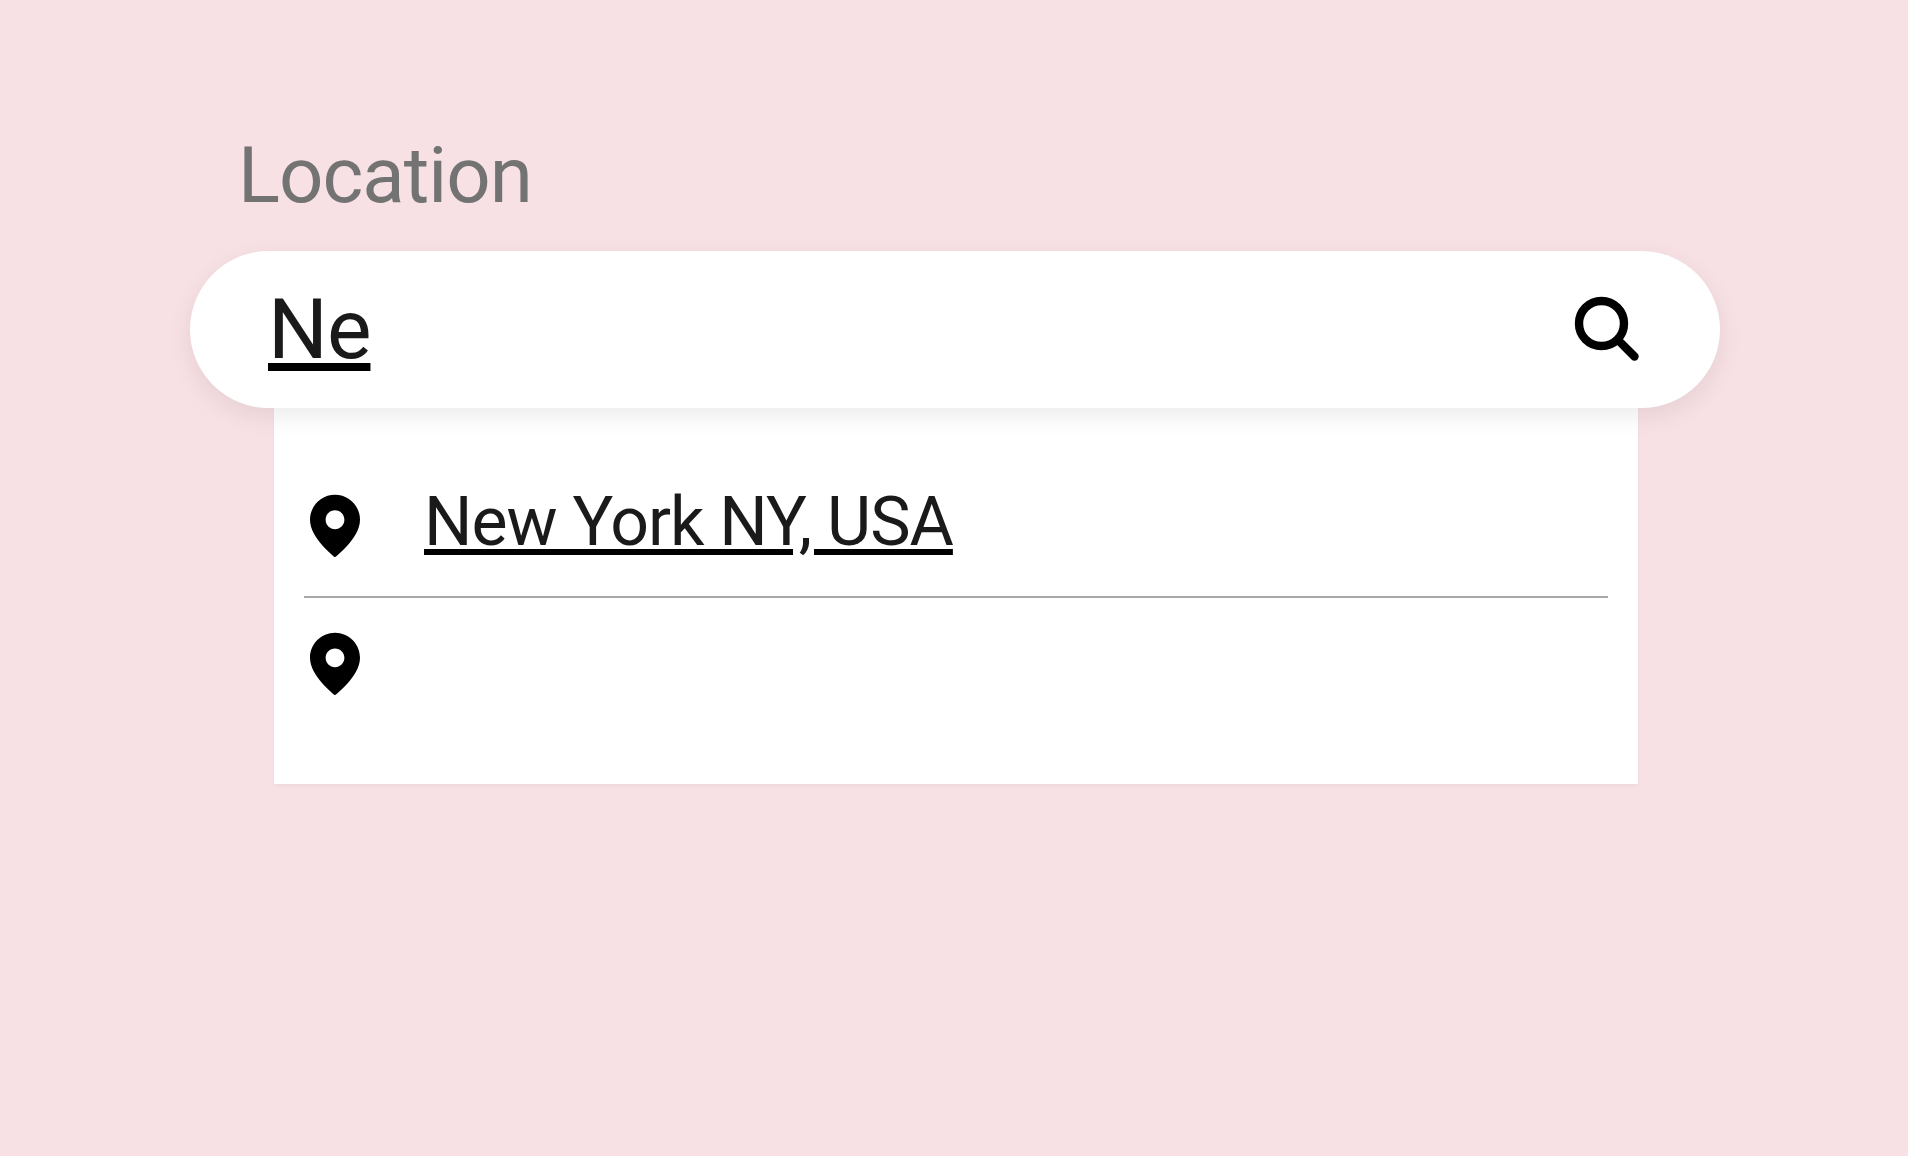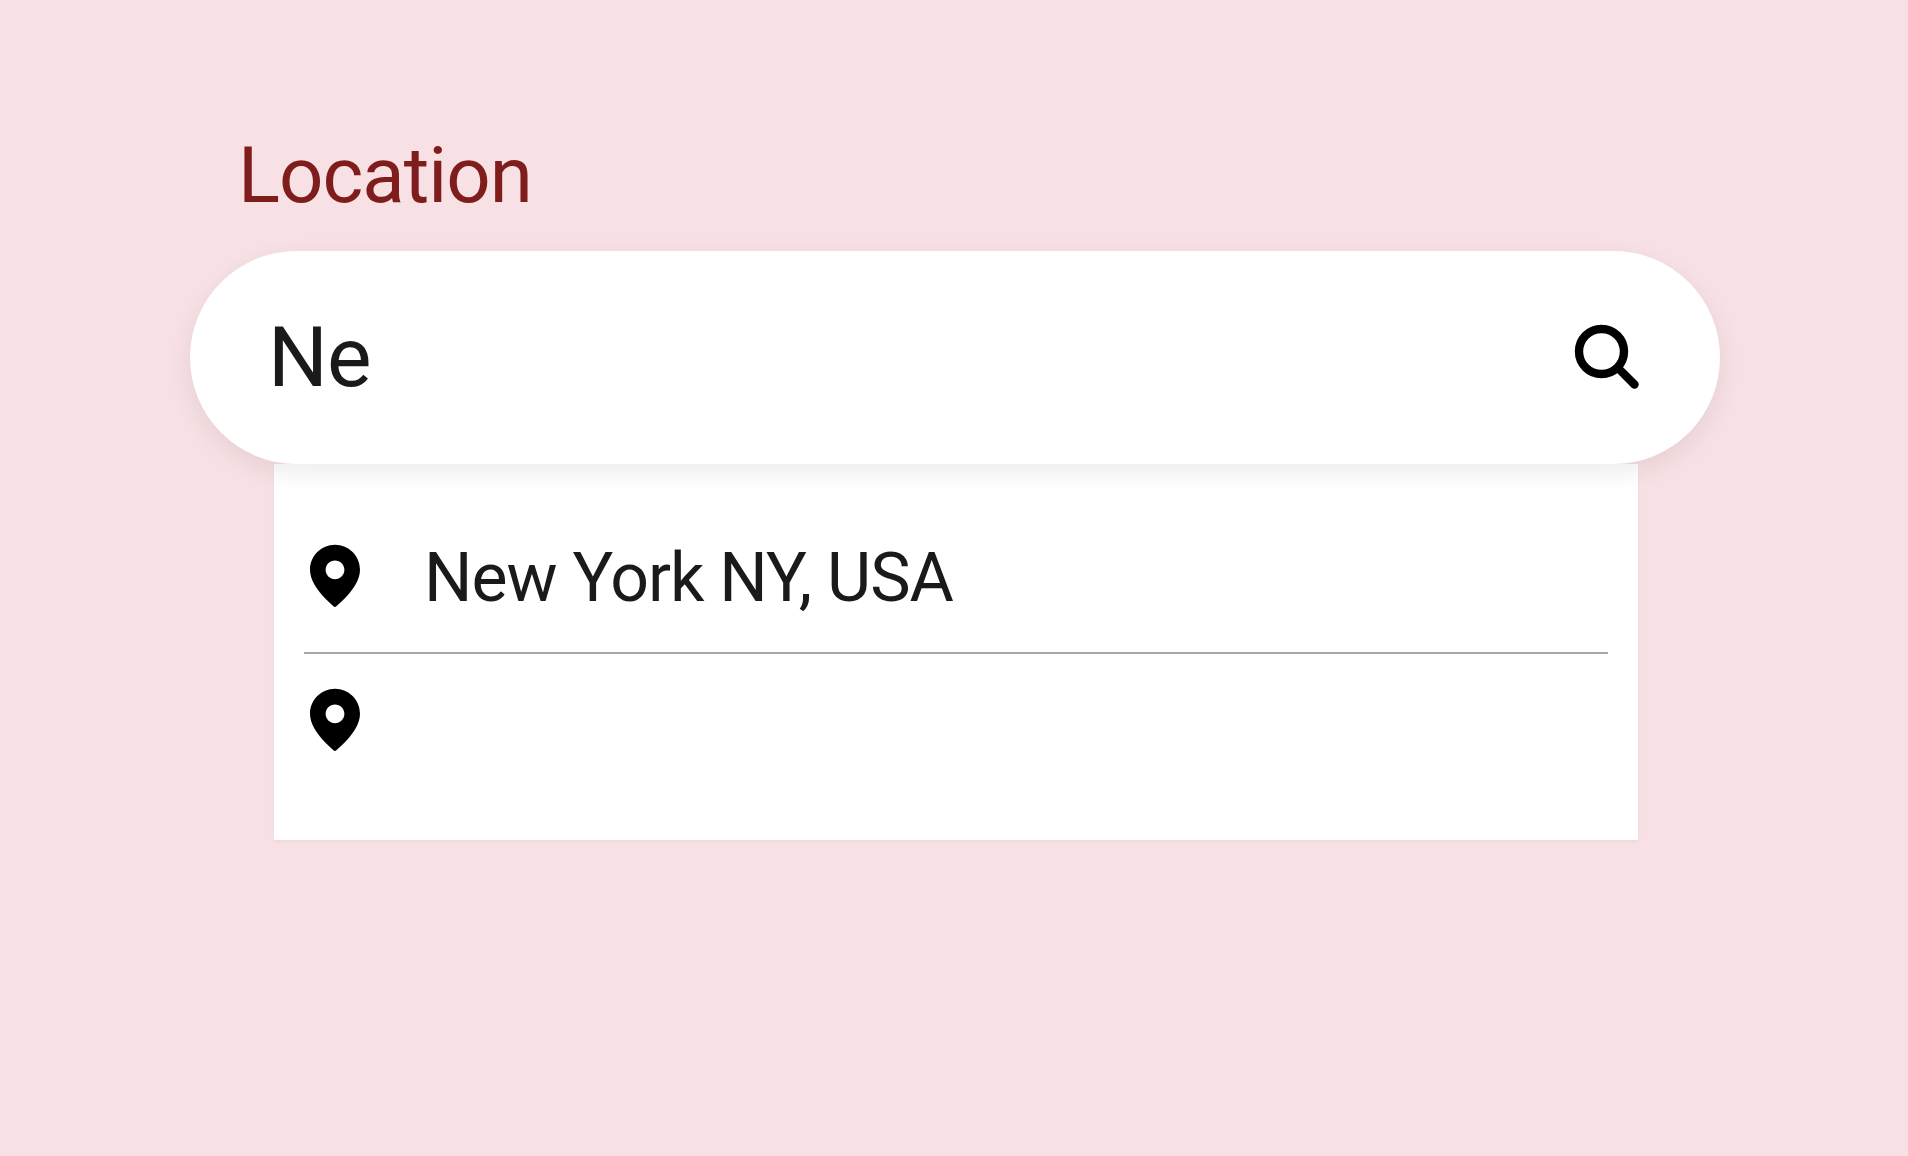--- a/index.html
+++ b/index.html
@@ -10,38 +10,39 @@
     body {
       background-color: #f8e1e4;
       font-family: -apple-system, BlinkMacSystemFont, 'Segoe UI', Roboto, Helvetica, Arial, sans-serif;
       width: 1908px;
       height: 1156px;
       padding: 130px 190px;
     }
     .label {
       font-size: 78px;
       font-weight: 400;
-      color: #7f1d1d;
+      color: #737373;
       margin-bottom: 30px;
       margin-left: 48px;
       letter-spacing: -1px;
     }
     .search-container {
       position: relative;
       width: 1530px;
     }
     .search-box {
       background: #ffffff;
       border-radius: 130px;
       display: flex;
       align-items: center;
-      padding: 57px 78px;
+      padding: 29px 78px;
       box-shadow: 0 8px 24px rgba(0,0,0,0.08);
       position: relative;
       z-index: 2;
+      text-decoration: underline;
     }
     .search-input {
       flex: 1;
       border: none;
       outline: none;
       font-size: 84px;
       font-weight: 400;
       color: #1a1a1a;
       background: transparent;
       font-family: inherit;
@@ -57,23 +58,24 @@
       background: #ffffff;
       margin-left: 84px;
       width: 1364px;
       padding: 40px 30px 50px 30px;
       box-shadow: 0 2px 4px rgba(0,0,0,0.04);
       position: relative;
       z-index: 1;
     }
     .dropdown-item {
       display: flex;
-      align-items: center;
+      align-items: flex-end;
       padding: 34px 0;
       cursor: pointer;
+      text-decoration: underline;
     }
     .dropdown-item:not(:last-child) {
       border-bottom: 2px solid #a8a8a8;
     }
     .location-icon {
       width: 50px;
       height: 64px;
       flex-shrink: 0;
       margin-right: 64px;
       margin-left: 6px;

